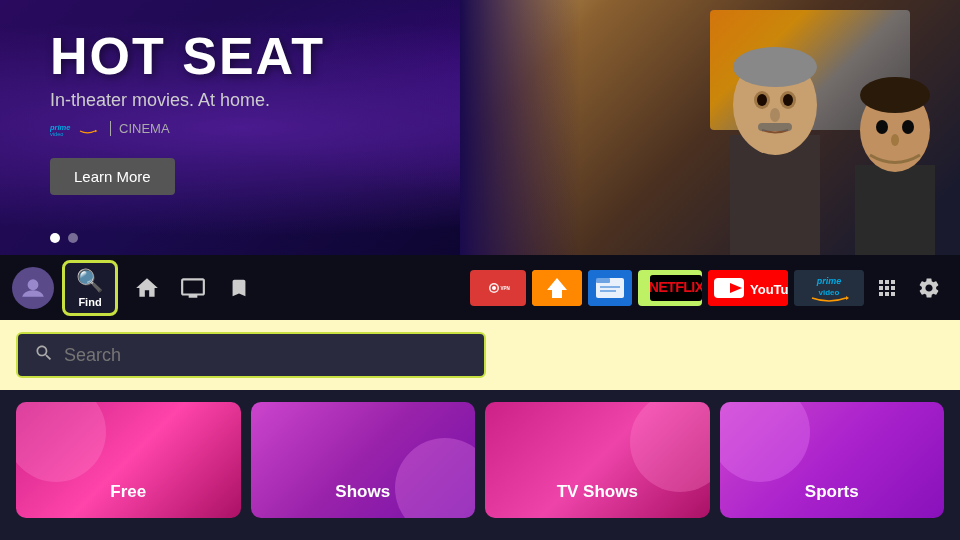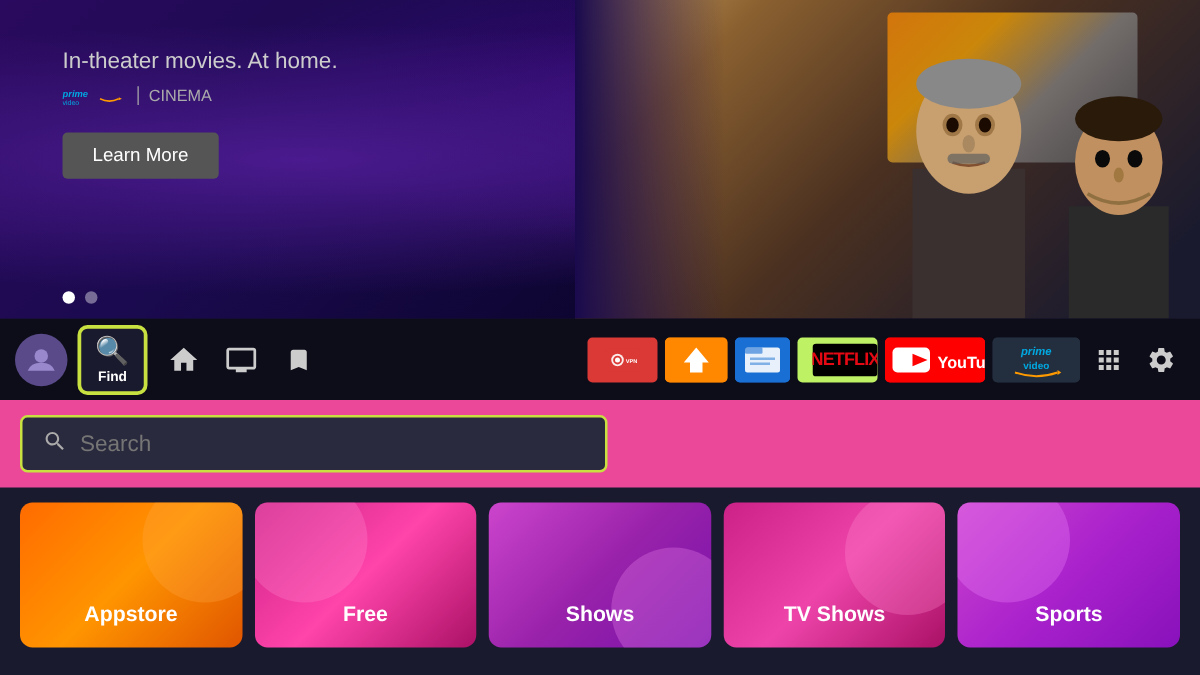--- a/index.html
+++ b/index.html
@@ -305,21 +305,21 @@
       color: #cccccc;
       font-size: 20px;
       display: flex;
       align-items: center;
       justify-content: center;
     }
 
     
     .search-section {
       padding: 12px 16px;
-      background: #ec4899;
+      background: #fef9c3;
     }
 
     .search-bar {
       width: 470px;
       height: 46px;
       background: #2a2a3e;
       border: 2.5px solid #c8e040;
       border-radius: 6px;
       display: flex;
       align-items: center;
@@ -409,20 +409,21 @@
       width: 50px;
     }
   </style>
 </head>
 <body>
 
 <div class="hero-banner">
   <div class="hero-bg-glow"></div>
 
   <div class="hero-content">
+    <div class="hero-title">HOT SEAT</div>
     <div class="hero-subtitle">In-theater movies. At home.</div>
     <div class="hero-brand">
       <div class="prime-logo">
         <svg class="prime-smile-svg" viewBox="0 0 80 24">
           <text x="0" y="14" font-size="12" fill="#00a8e1" font-style="italic" font-weight="bold" font-family="Arial">prime</text>
           <text x="0" y="24" font-size="9" fill="#00a8e1" font-family="Arial">video</text>
           <path d="M 48 16 Q 60 22 72 16" stroke="#ff9900" stroke-width="2" fill="none"></path>
           <polygon points="72,14 76,16 72,18" fill="#ff9900"></polygon>
         </svg>
       </div>
@@ -591,24 +592,20 @@
     <span class="search-icon-inner">
       <svg viewBox="0 0 24 24" width="20" height="20" fill="#aaaaaa">
         <path d="M15.5 14h-.79l-.28-.27C15.41 12.59 16 11.11 16 9.5 16 5.91 13.09 3 9.5 3S3 5.91 3 9.5 5.91 16 9.5 16c1.61 0 3.09-.59 4.23-1.57l.27.28v.79l5 4.99L20.49 19l-4.99-5zm-6 0C7.01 14 5 11.99 5 9.5S7.01 5 9.5 5 14 7.01 14 9.5 11.99 14 9.5 14z"></path>
       </svg>
     </span>
     <input type="text" placeholder="Search" style="">
   </div>
 </div>
 
 <div class="categories">
-  <div class="cat-tile appstore">
-    <div class="cat-circle"></div>
-    <span class="cat-label">Appstore</span>
-  </div>
   <div class="cat-tile free">
     <div class="cat-circle"></div>
     <span class="cat-label">Free</span>
   </div>
   <div class="cat-tile movies">
     <div class="cat-circle"></div>
     <span class="cat-label">Shows</span>
   </div>
   <div class="cat-tile tvshows">
     <div class="cat-circle"></div>

